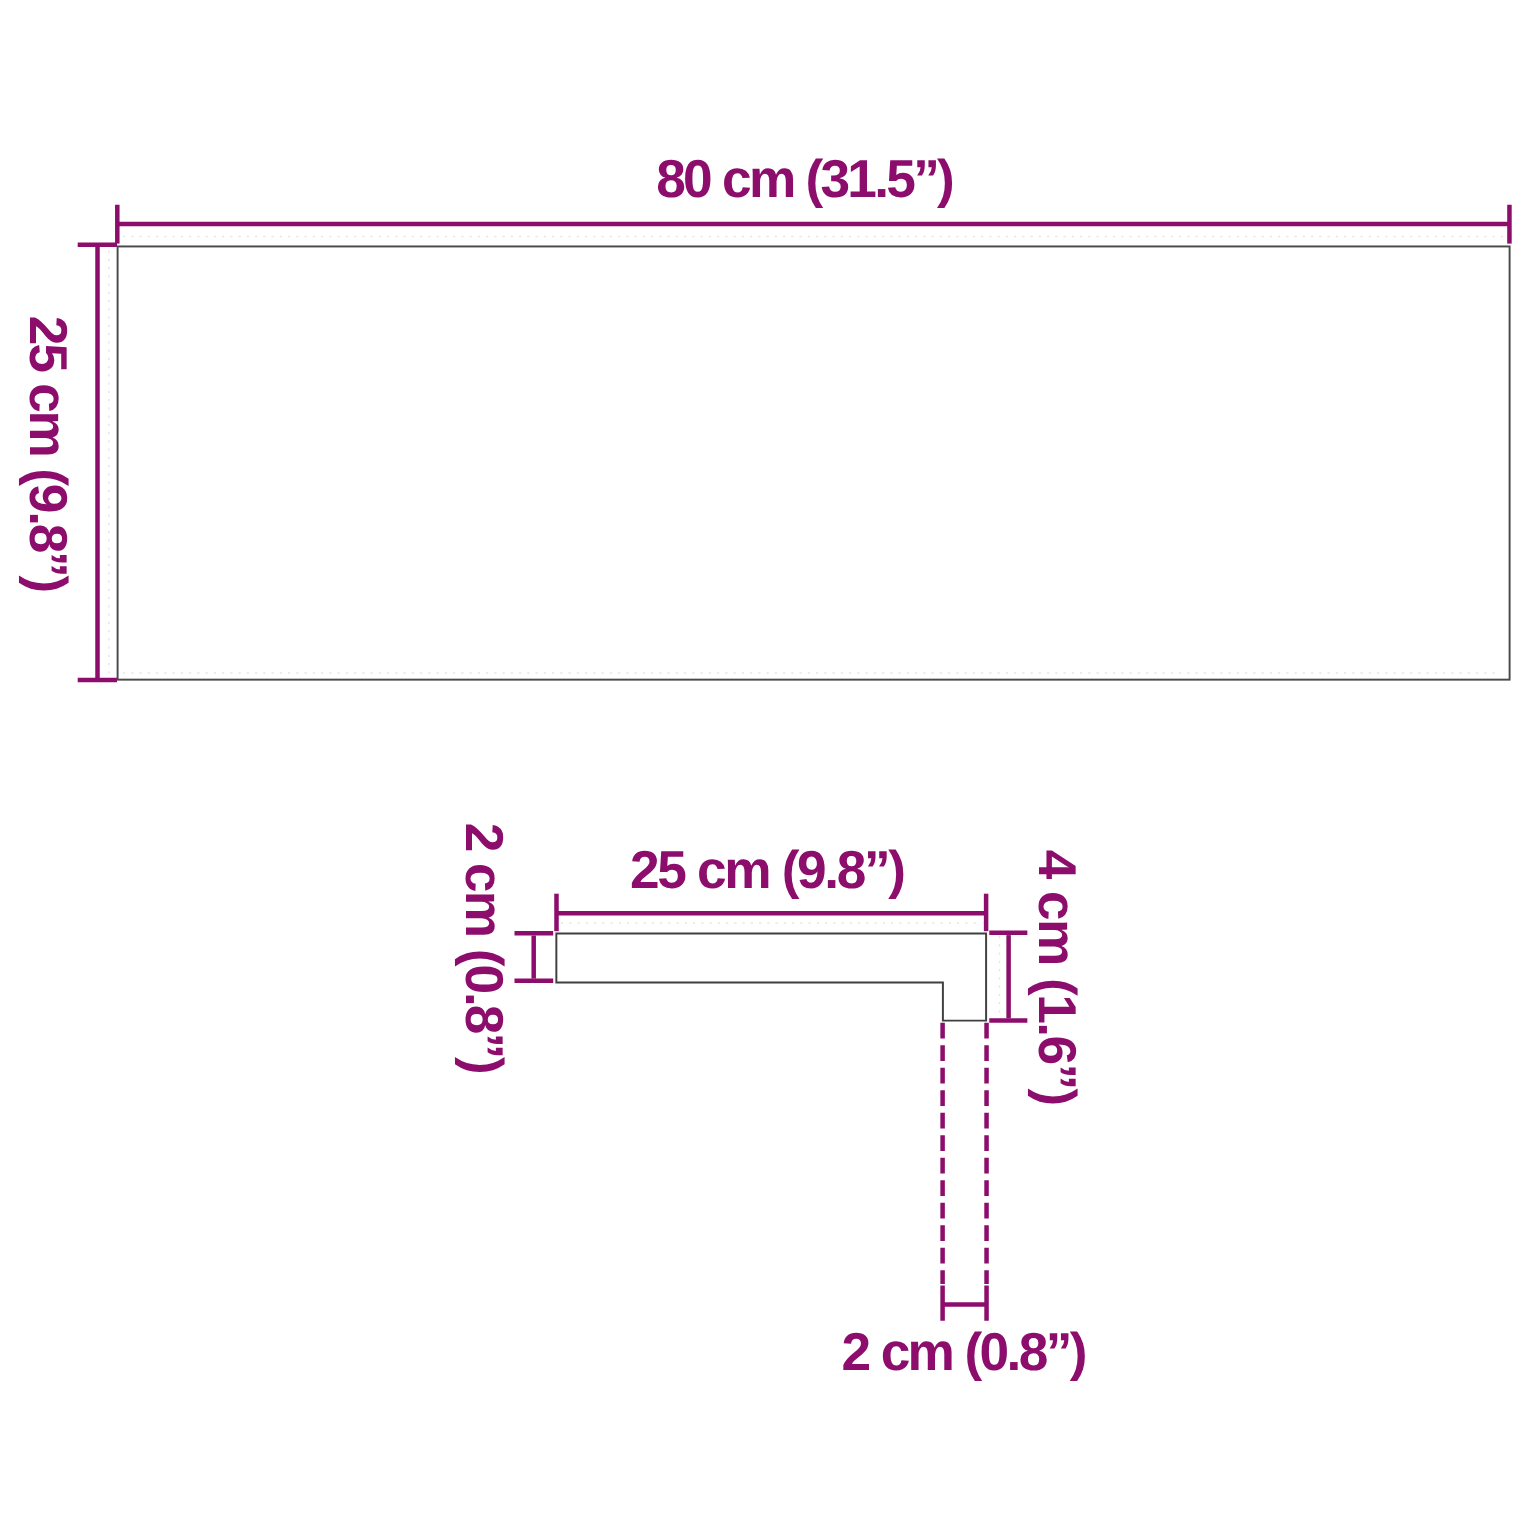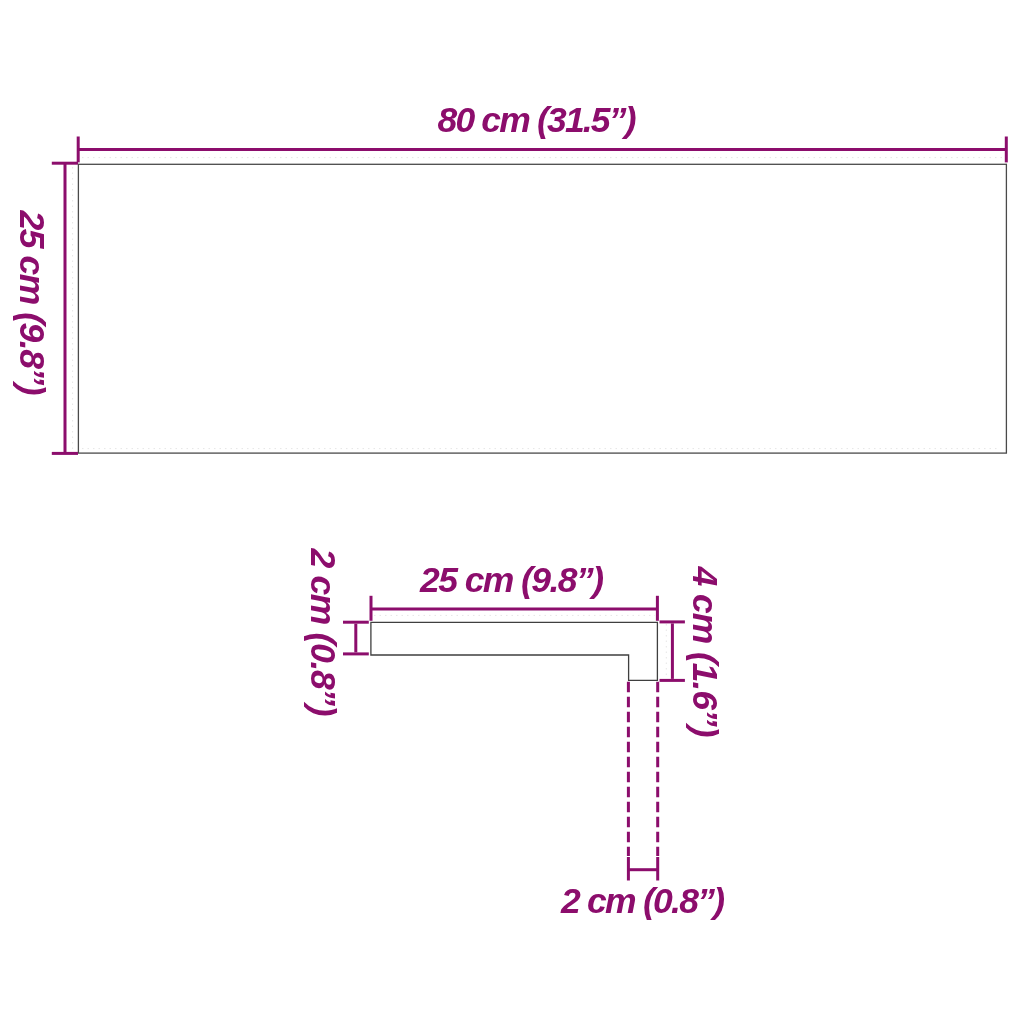--- a/index.html
+++ b/index.html
@@ -1,16 +1,16 @@
 <!DOCTYPE html>
 <html><head>
 <meta charset="utf-8">
 <style>
   html,body{margin:0;padding:0;background:#ffffff;}
-  .wrap{width:1024px;height:1015px;position:relative;font-style:italic;}
+  .wrap{width:1024px;height:1015px;position:relative;}
   text{font-family:"Liberation Sans",sans-serif;font-weight:bold;fill:#8C0D6C;}
 </style>
 </head>
 <body>
 <div class="wrap">
 <svg width="1024" height="1024" viewBox="0 0 1024 1024" xmlns="http://www.w3.org/2000/svg">
 
   <rect x="0" y="0" width="1024" height="1024" fill="#ffffff"></rect>
 
   <rect x="78.4" y="164.3" width="928" height="288.8" fill="#ffffff" stroke="#4a4a4a" stroke-width="1.3"></rect>

